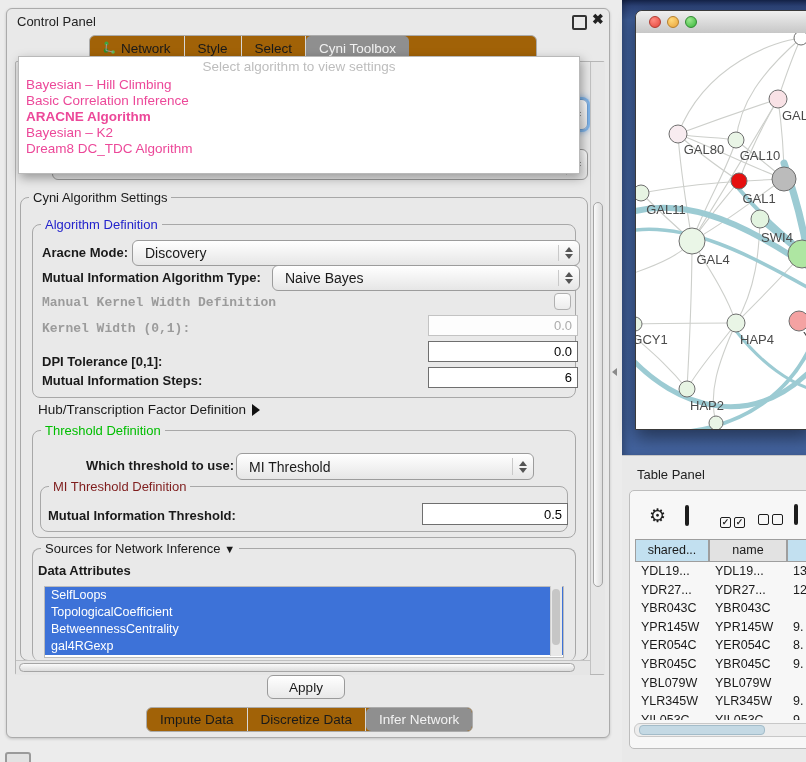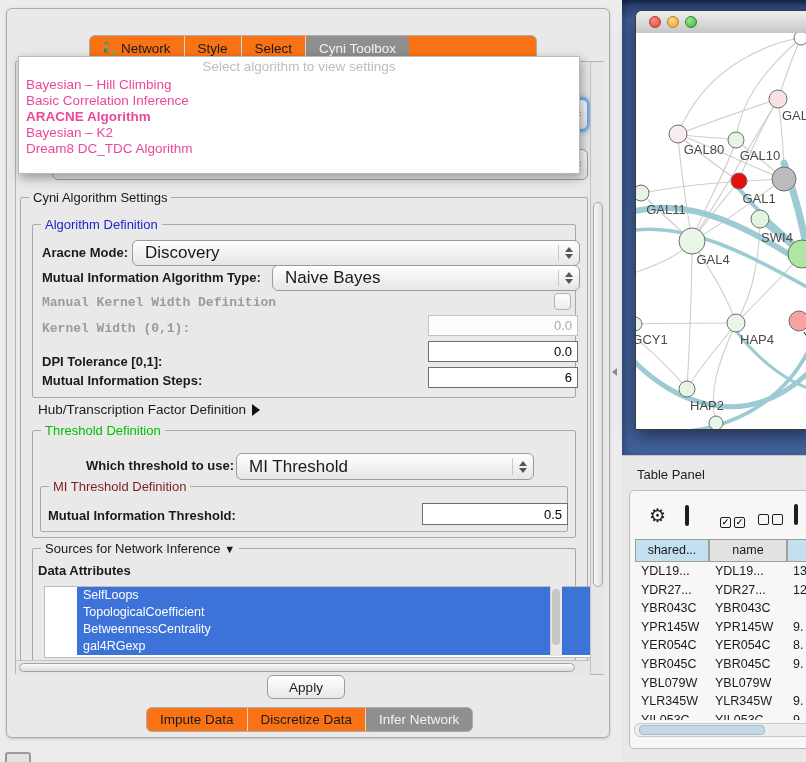--- a/index.html
+++ b/index.html
@@ -9,41 +9,41 @@
 
   
   #control-panel{left:6px;top:8px;width:602px;height:728px;background:#E9E9E9;
     border:1px solid #ABABAB;border-radius:6px;box-shadow:0 1px 3px rgba(0,0,0,.18);}
   #cp-titlebar{left:0;top:0;width:100%;height:26px;}
   #cp-title{left:10px;top:5px;font-size:13px;color:#222;}
   #cp-float{left:565px;top:6px;width:11px;height:11px;border:2px solid #333;border-radius:2px;background:transparent;}
   #cp-close{left:585px;top:2px;font-size:14px;font-weight:bold;color:#222;}
 
   
-  .tabpill{display:flex;align-items:stretch;background:#f97316;border:1px solid #ABABAB;
+  .tabpill{display:flex;align-items:stretch;background:#a16207;border:1px solid #ABABAB;
     border-radius:6px;overflow:hidden;font-size:13.5px;}
   .tabpill .tab{display:flex;align-items:center;gap:5px;padding:0 13px;color:#1a1a1a;
     border-right:1px solid #D7D7D7;white-space:nowrap;}
   .tabpill .tab:last-child{border-right:none;margin-top:38px;}
   .tabpill .tab.sel{background:#8F8F8F;color:#F2F2F2;border-radius:5px;border-right:none;margin:0;}
 
   
   #cp-content{left:8px;top:52px;width:588px;height:612px;border:1px solid #B6B6B6;
     background:#E9E9E9;border-radius:2px;}
 
   .combo{position:absolute;background:linear-gradient(#FFFFFF,#E6E6E6);
-    border:1px solid #9C9C9C;border-radius:6px;display:flex;align-items:center;font-size:17px;}
+    border:1px solid #9C9C9C;border-radius:6px;display:flex;align-items:center;font-size:14px;}
   .combo .ctext{flex:1;padding-left:12px;white-space:nowrap;overflow:hidden;}
   .combo .arrows{width:20px;display:flex;flex-direction:column;align-items:center;gap:2px;
     border-left:1px solid #C9C9C9;height:70%;justify-content:center;}
   .tri-up{width:0;height:0;border-left:4px solid transparent;border-right:4px solid transparent;border-bottom:5px solid #555;}
   .tri-dn{width:0;height:0;border-left:4px solid transparent;border-right:4px solid transparent;border-top:5px solid #555;}
   .combo.focusring{box-shadow:0 0 0 2px #7EB3E8,0 0 6px 2px rgba(90,150,220,.7);border-color:#6FA0D4;}
 
-  .group{position:absolute;border:1px solid #A8A8A8;border-radius:2px;}
+  .group{position:absolute;border:1px solid #A8A8A8;border-radius:8px;}
   .legend{position:absolute;top:-8px;left:8px;background:#E9E9E9;padding:0 4px;font-size:13px;white-space:nowrap;}
 
   .lbl{position:absolute;font-size:13px;white-space:nowrap;}
   .b{font-weight:bold;}
   .gray{color:#9B9B9B;font-family:Liberation Mono, monospace;}
   .fld{position:absolute;background:#FFF;border:1px solid #6F6F6F;font-size:13px;
     text-align:right;padding:0 5px;font-family:"Liberation Sans",sans-serif;box-sizing:border-box;}
   .fld.disabled{border:1px solid #C3C3C3;color:#ABABAB;background:#FDFDFD;}
   .cb-box{position:absolute;width:15px;height:15px;border:1px solid #B0B0B0;border-radius:4px;
     background:linear-gradient(#FDFDFD,#ECECEC);}
@@ -51,21 +51,21 @@
   .tri-right{display:inline-block;width:0;height:0;border-top:6px solid transparent;
     border-bottom:6px solid transparent;border-left:8px solid #111;margin-left:6px;vertical-align:-2px;}
 
   
   #algo-popup{left:18px;top:56px;width:560px;height:116px;background:#FFF;
     border:1px solid #B9B9B9;box-shadow:2px 4px 10px rgba(0,0,0,.35);z-index:60;font-size:13.5px;}
   #algo-popup .ph{height:20px;line-height:20px;text-align:center;color:#BDBDBD;}
   #algo-popup .item{height:16px;line-height:16px;padding-left:7px;color:#ec4899;white-space:nowrap;}
 
   
-  #attr-list{position:absolute;background:#FFF;border:1px solid #BBB;overflow:hidden;padding-left:32px;}
+  #attr-list{position:absolute;background:#FFF;border:1px solid #BBB;overflow:hidden;}
   #attr-list .row{height:17px;line-height:17px;background:#3D72D8;color:#FFF;
     font-size:12.5px;padding-left:6px;white-space:nowrap;}
   #attr-vsb{position:absolute;width:11px;background:#E9E9E9;border-left:1px solid #CFCFCF;}
   #attr-vsb .thumb{position:absolute;left:1px;width:8px;border-radius:4px;background:#C6C6C6;}
 
   
   .vsb{position:absolute;background:#E6E6E6;border-left:1px solid #C2C2C2;}
   .vsb .thumb{position:absolute;left:1.5px;width:10px;background:linear-gradient(90deg,#FAFAFA,#DCDCDC);
     border:1px solid #A5A5A5;border-radius:6px;box-sizing:border-box;}
   .hsb{position:absolute;background:#E6E6E6;border-top:1px solid #C2C2C2;}
@@ -111,20 +111,25 @@
   #grip{left:5px;top:752px;width:22px;height:14px;border:2px solid #9A9A9A;border-radius:3px;background:#E2E2E2;}
   #split-arrow{left:612px;top:368px;width:0;height:0;border-top:4px solid transparent;
     border-bottom:4px solid transparent;border-right:5px solid #8A8A8A;}
 </style>
 </head>
 <body>
 
 <div id="screen">
 
   <div id="control-panel" class="abs">
+    <div id="cp-titlebar" class="abs">
+      <span id="cp-title" class="abs">Control Panel</span>
+      <span id="cp-float" class="abs"></span>
+      <span id="cp-close" class="abs">✖</span>
+    </div>
 
     <div class="abs tabpill" id="top-tabs" style="left:82px;top:26px;height:25px;">
         <div class="tab">
           <span><svg width="13" height="13" viewBox="0 0 13 13">
               <circle cx="3.5" cy="2.5" r="2" fill="#3FA53F"></circle>
               <circle cx="3" cy="9.5" r="2.3" fill="#2E8B2E"></circle>
               <circle cx="10" cy="11" r="1.8" fill="#57BE57"></circle>
               <path d="M3.5 3 L3 9.5 L10 11" stroke="#9a9a9a" fill="none" stroke-width="1"></path>
             </svg></span>
           <span>Network</span>

